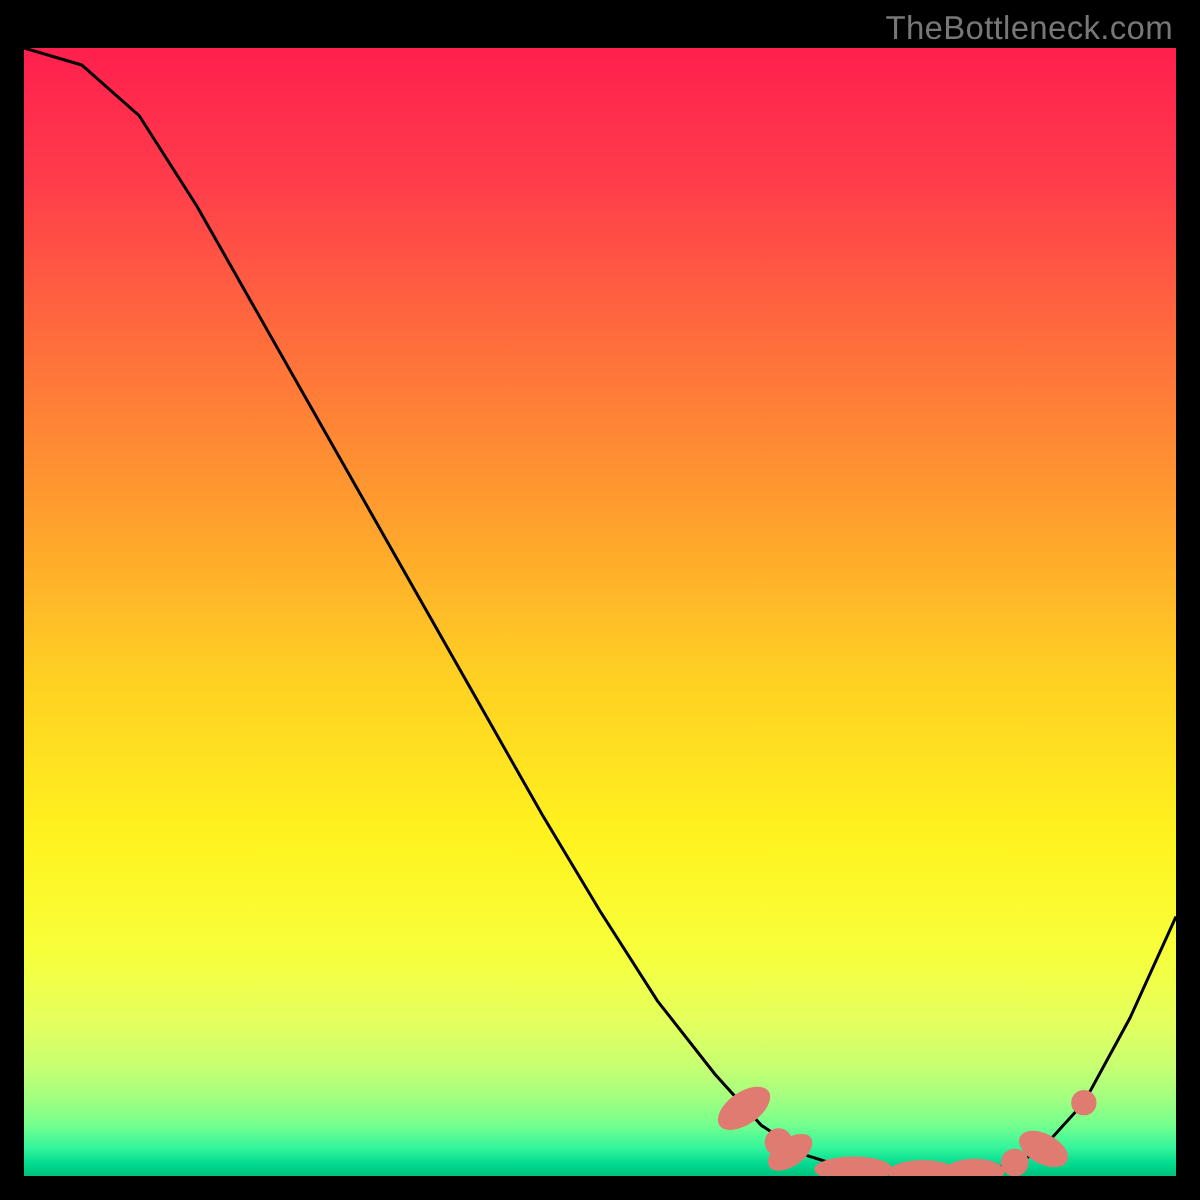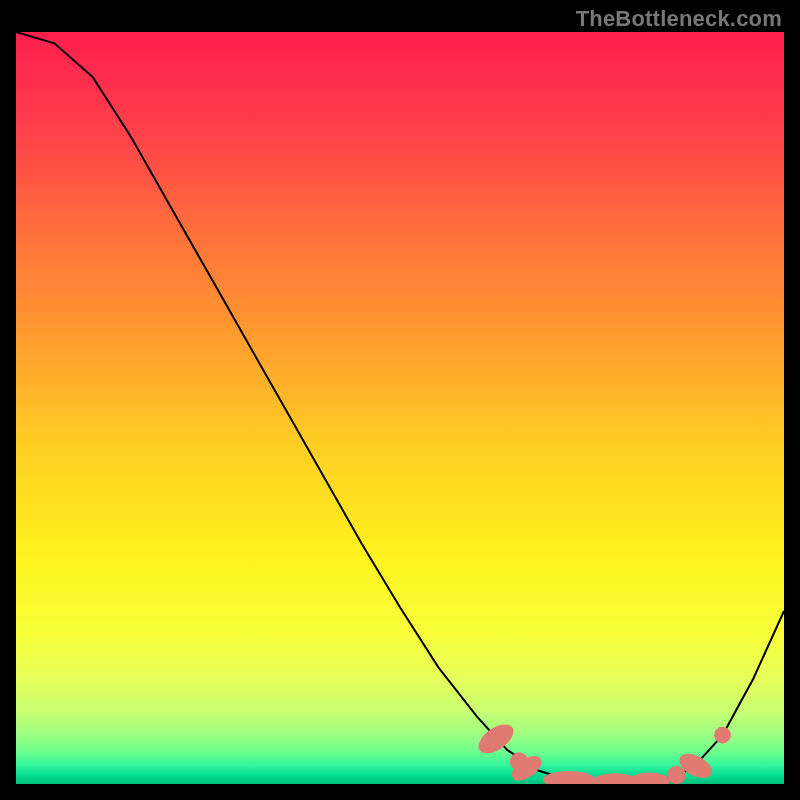--- a/index.html
+++ b/index.html
@@ -18,21 +18,21 @@
     width: 768px;
     height: 752px;
     background: #000;
   }
   .watermark {
     position: absolute;
     right: 18px;
     top: 6px;
     color: #777;
     font-size: 22px;
-    font-weight: 700;
+    font-weight: 400;
     letter-spacing: 0.2px;
   }
   .plot {
     position: absolute;
     left: 0;
     top: 0;
     width: 768px;
     height: 752px;
   }
   svg { display: block; }

